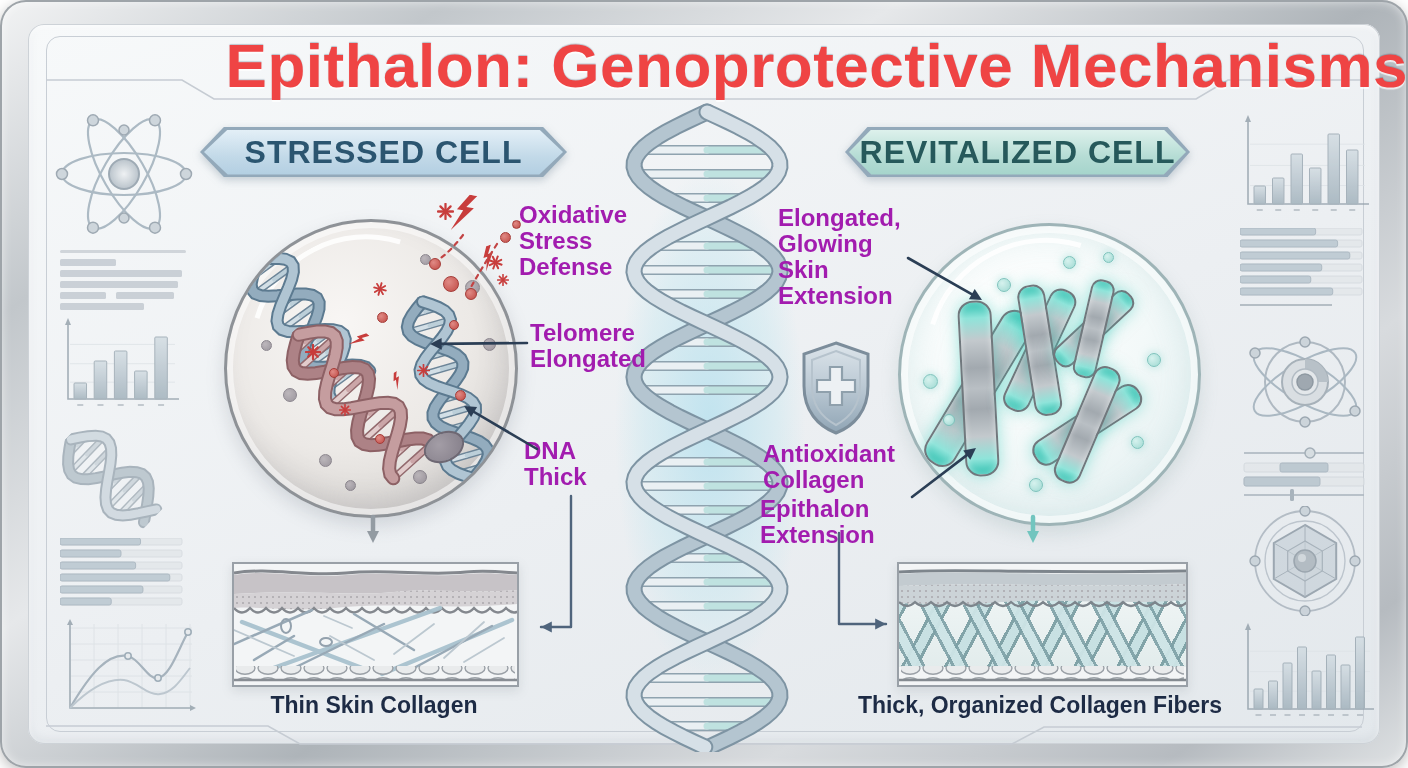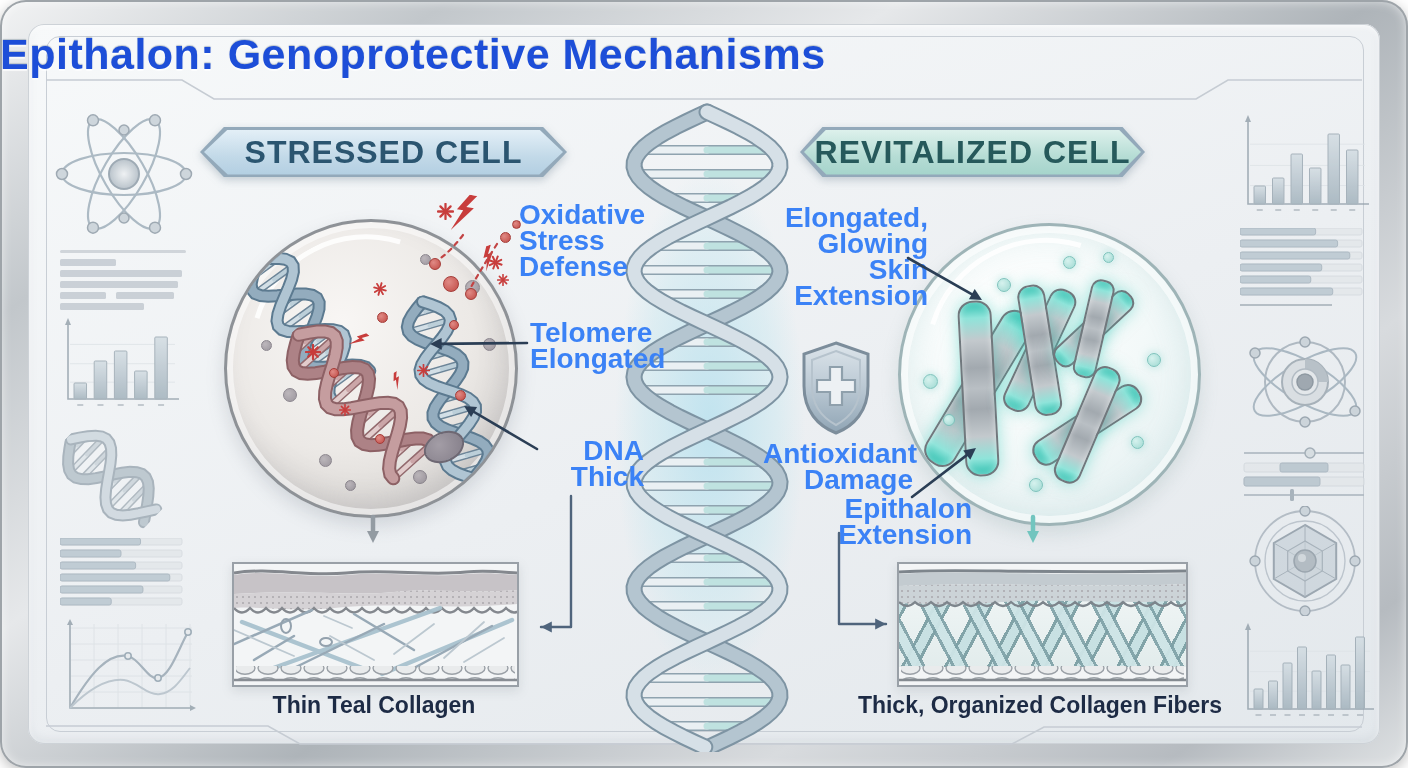--- a/index.html
+++ b/index.html
@@ -9,35 +9,35 @@
     background:linear-gradient(145deg,#f2f3f4,#c2c7cb 18%,#e6e8ea 36%,#aeb4b9 55%,#d8dbde 74%,#b6bbc0 90%,#dfe2e4);
     box-shadow:inset 0 0 0 2px #9ea4a9, inset 0 0 12px rgba(255,255,255,.8), 0 4px 14px rgba(0,0,0,.25)}
   .panel{position:absolute;left:28px;top:24px;width:1352px;height:720px;border-radius:16px;z-index:1;
     background:linear-gradient(160deg,#f7f9fa,#eceff2 55%,#e3e8ec);
     box-shadow:inset 0 0 0 1px #cdd2d7, inset 0 2px 6px rgba(255,255,255,.9), inset 0 -4px 10px rgba(150,160,170,.18)}
   .inner-outline{position:absolute;left:46px;top:36px;width:1316px;height:694px;border:1.6px solid #c8ced5;
     border-radius:14px;z-index:1;pointer-events:none}
   #deco{position:absolute;left:0;top:0;z-index:1;pointer-events:none}
   #arrows{position:absolute;left:0;top:0;z-index:6;pointer-events:none}
 
-  .title{position:absolute;top:30px;left:0;width:100%;text-align:left;margin:0;z-index:5;
-    font-size:43px;font-weight:700;letter-spacing:.5px;color:#1d4ed8;
+  .title{position:absolute;top:30px;left:0;width:100%;text-align:right;margin:0;z-index:5;
+    font-size:62px;font-weight:700;letter-spacing:.5px;color:#ef4444;
     text-shadow:0 2px 1px rgba(255,255,255,.75),0 -1px 1px rgba(40,70,95,.28)}
 
   .banner{position:absolute;top:127px;height:50px;z-index:5;filter:drop-shadow(0 3px 4px rgba(80,105,125,.3))}
   .banner .shape{position:absolute;inset:0;background:#93a9ba;
     clip-path:polygon(0 50%,6.5% 0,93.5% 0,100% 50%,93.5% 100%,6.5% 100%)}
   .banner .fill{position:absolute;inset:2.5px 4px;
     clip-path:polygon(0 50%,6.6% 0,93.4% 0,100% 50%,93.4% 100%,6.6% 100%)}
   .banner span{position:absolute;inset:0;display:flex;align-items:center;justify-content:center;
     font-weight:700;font-size:32px;letter-spacing:1px}
   .banner-left{left:200px;width:367px}
   .banner-left .fill{background:linear-gradient(180deg,#e3eff7,#c2d9e8 60%,#b3cfe2)}
   .banner-left span{color:#2b5570}
-  .banner-right{left:800px;width:345px}
+  .banner-right{left:845px;width:345px}
   .banner-right .fill{background:linear-gradient(180deg,#ddf1ec,#b5dcd4 60%,#a5d4cb)}
   .banner-right span{color:#26595b}
 
   .glow{position:absolute;left:588px;top:98px;width:244px;height:658px;z-index:2;
     background:radial-gradient(ellipse 50% 50% at 50% 50%,rgba(185,225,238,.85),rgba(200,232,240,.45) 55%,rgba(220,240,245,0) 78%)}
   #dna-svg{position:absolute;left:592px;top:102px;z-index:4}
 
   .cell{position:absolute;border-radius:50%;overflow:hidden;z-index:3}
   .cell-left{left:224px;top:219px;width:288px;height:293px;border:3px solid #8e9297;
     background:radial-gradient(circle at 40% 34%,#f8f6f4,#ece9e6 50%,#d9d6d3 78%,#c7c4c1);
@@ -58,22 +58,22 @@
     background:radial-gradient(circle at 40% 35%,#a39da6,#837d88);border:2px solid #6e6873}
   .spark{position:absolute;z-index:5;overflow:visible}
 
   .chromo{position:absolute}
   .cb{position:absolute;left:50%;top:0;height:100%;width:var(--bw);margin-left:calc(var(--bw) / -2);
     border-radius:calc(var(--bw) / 2);border:2px solid #70787d;
     background:linear-gradient(180deg,#2fc0b0 0%,#8fe4da 9%,#c3c9cd 22%,#a2a9af 38%,#b9bfc4 50%,#a2a9af 62%,#c3c9cd 78%,#8fe4da 91%,#2fc0b0 100%);
     box-shadow:0 0 16px rgba(64,205,190,.5), inset 0 0 6px rgba(255,255,255,.5)}
   .c1{transform:rotate(17deg)} .c2{transform:rotate(-17deg)}
 
-  .label{position:absolute;color:#3b82f6;font-weight:700;font-size:28px;line-height:26px;z-index:5}
-  .center{text-align:right}
+  .label{position:absolute;color:#a21caf;font-weight:700;font-size:24px;line-height:26px;z-index:5}
+  .center{text-align:left}
   #shield{position:absolute;left:797px;top:340px;z-index:5}
 
   .collagen{position:absolute;top:562px;height:121px;border:2.5px solid #99a0a7;background:#f3f5f6;z-index:3;
     box-shadow:0 4px 10px rgba(110,120,130,.18)}
   .collagen-left{left:232px;width:283px}
   .collagen-right{left:897px;width:287px}
   .collagen svg.skin{position:absolute;left:0;top:0}
   .weave{position:absolute;left:0;right:0;top:36px;bottom:18px;
     background:
       repeating-linear-gradient(62deg,rgba(120,160,165,0) 0 9px,rgba(125,160,166,.9) 9px 12px,rgba(205,228,230,.95) 12px 21px,rgba(125,160,166,.9) 21px 24px,rgba(120,160,165,0) 24px 38px),
@@ -403,21 +403,21 @@
   <div>DNA</div>
   <div>Thick</div>
 </div>
 <div class="label center" style="left:778px;top:205px;width:150px">
   <div>Elongated,</div>
   <div>Glowing Skin</div>
   <div>Extension</div>
 </div>
 <div class="label center" style="left:763px;top:441px;width:150px">
   <div>Antioxidant</div>
-  <div>Damage</div>
+  <div>Collagen</div>
 </div>
 <div class="label center" style="left:760px;top:496px;width:212px">Epithalon Extension</div>
 
 <svg id="shield" width="78" height="96" viewBox="0 0 78 96">
   <path d="M39,3 L71,14 L71,46 C71,71 57,86 39,93 C21,86 7,71 7,46 L7,14 Z" fill="url(#gshield)" stroke="#7c8d9b" stroke-width="3"></path>
   <path d="M39,11 L63,20 L63,46 C63,66 52,78 39,85 C26,78 15,66 15,46 L15,20 Z" fill="none" stroke="#b6c3cd" stroke-width="2"></path>
   <path d="M33,27 L45,27 L45,40 L58,40 L58,52 L45,52 L45,65 L33,65 L33,52 L20,52 L20,40 L33,40 Z" fill="#edf1f4" stroke="#8fa0ac" stroke-width="2.2"></path>
 </svg>
 
 <div class="collagen collagen-left">
@@ -460,21 +460,21 @@
     <path d="M0,8 C60,4 120,10 287,7" fill="none" stroke="#7d858c" stroke-width="3"></path>
     <path d="M0,10 C60,6 120,12 287,9 L287,20 C200,24 100,18 0,22 Z" fill="#c3cbd0"></path>
     <path d="M0,22 C100,18 200,24 287,20 L287,36 C220,42 150,32 80,40 C50,43 20,38 0,40 Z" fill="#ccd3d7"></path>
     <path d="M0,22 C100,18 200,24 287,20 L287,36 C220,42 150,32 80,40 C50,43 20,38 0,40 Z" fill="url(#pdots)" opacity="0.8"></path>
     <path d="M0,38 q8,8 16,0 q8,8 16,0 q8,8 16,0 q8,8 16,0 q8,8 16,0 q8,8 16,0 q8,8 16,0 q8,8 16,0 q8,8 16,0 q8,8 16,0 q8,8 16,0 q8,8 16,0 q8,8 16,0 q8,8 16,0 q8,8 16,0 q8,8 16,0 q8,8 16,0 q8,8 16,0" fill="none" stroke="#7d858c" stroke-width="2.2"></path>
     <rect x="2" y="102" width="283" height="15" fill="url(#ppeb)"></rect>
     <line x1="0" y1="116" x2="287" y2="116" stroke="#848a90" stroke-width="2.5"></line>
   </svg>
 </div>
 
-<div class="caption caption-left">Thin Teal Collagen</div>
+<div class="caption caption-left">Thin Skin Collagen</div>
 <div class="caption caption-right">Thick, Organized Collagen Fibers</div>
 
 <svg class="decor" id="at1" style="left:54px;top:112px" width="140" height="125" viewBox="0 0 140 125">
     <ellipse cx="70" cy="62" rx="62" ry="21" fill="none" stroke="#9dadb9" stroke-width="2.2" transform="rotate(0 70 62)"></ellipse>
     <ellipse cx="70" cy="62" rx="62" ry="21" fill="none" stroke="#9dadb9" stroke-width="2.2" transform="rotate(60 70 62)"></ellipse>
     <ellipse cx="70" cy="62" rx="62" ry="21" fill="none" stroke="#9dadb9" stroke-width="2.2" transform="rotate(120 70 62)"></ellipse>
     <circle cx="132.0" cy="62.0" r="5.5" fill="#c6cfd6" stroke="#8c99a4" stroke-width="1.5"></circle>
     <circle cx="8.0" cy="62.0" r="5.5" fill="#c6cfd6" stroke="#8c99a4" stroke-width="1.5"></circle>
     <circle cx="101.0" cy="115.7" r="5.5" fill="#c6cfd6" stroke="#8c99a4" stroke-width="1.5"></circle>
     <circle cx="39.0" cy="8.3" r="5.5" fill="#c6cfd6" stroke="#8c99a4" stroke-width="1.5"></circle>

